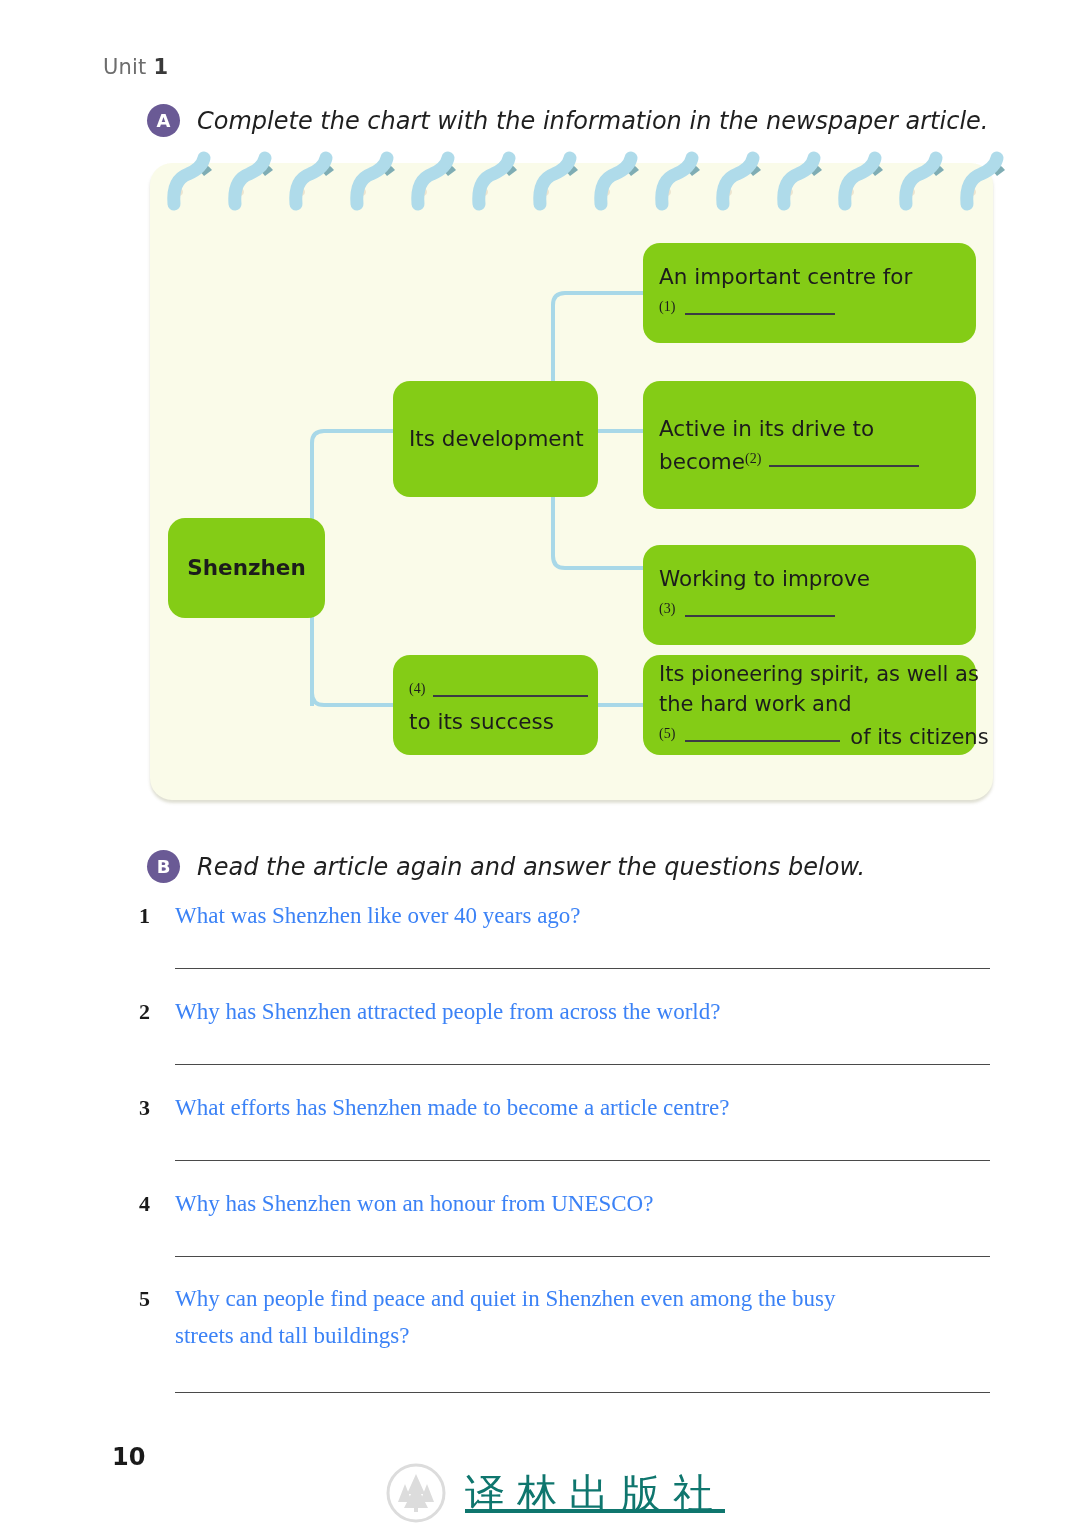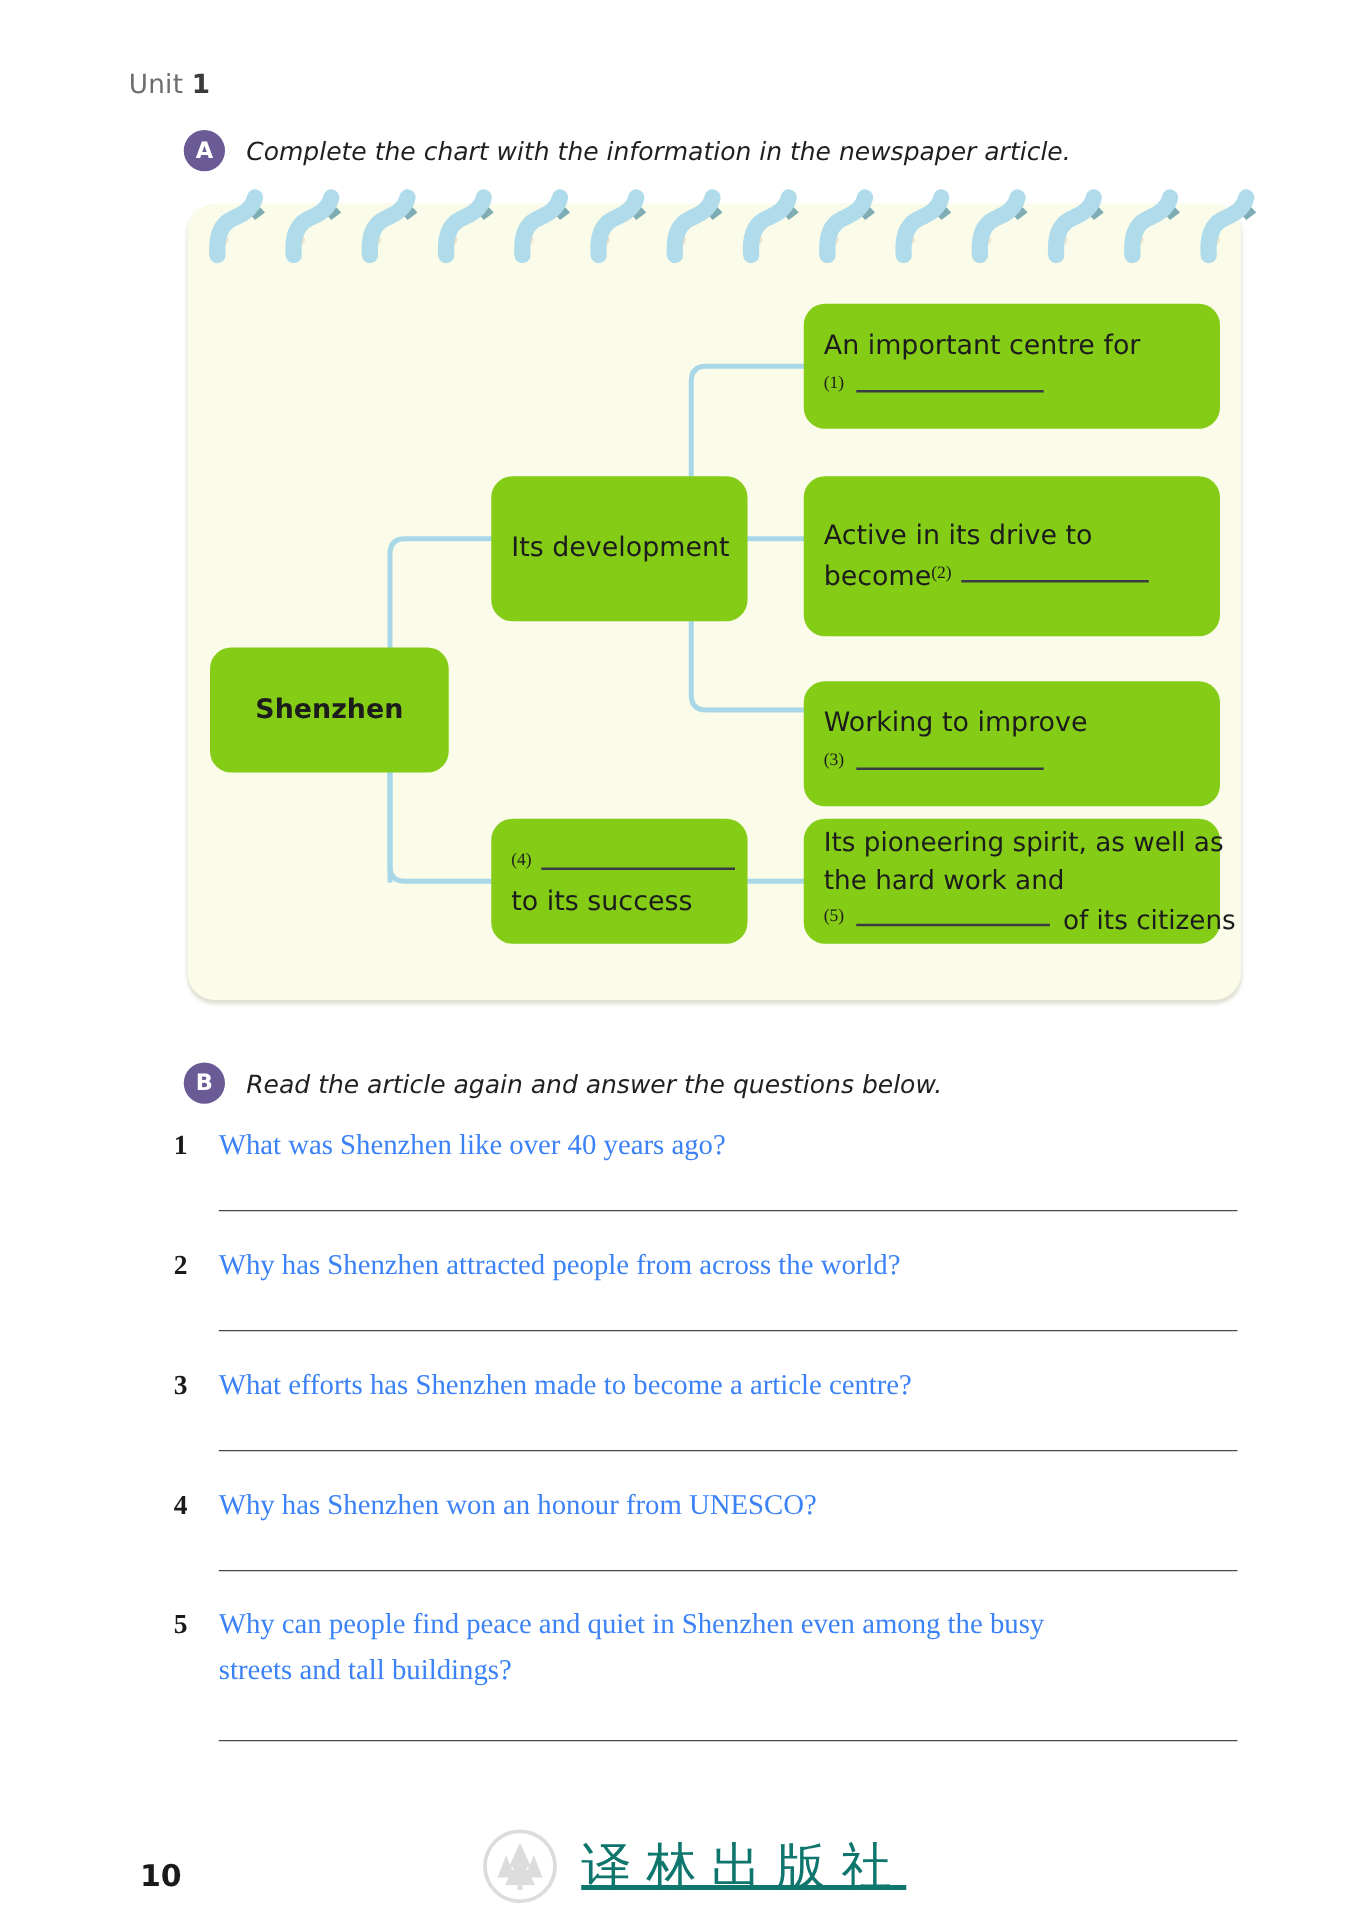--- a/index.html
+++ b/index.html
@@ -48,21 +48,21 @@
     justify-content: center;
     font-family: "DejaVu Sans", sans-serif;
     font-weight: bold;
     font-size: 18px;
     flex: 0 0 auto;
   }
   .task-text {
     margin-left: 17px;
     font-family: "DejaVu Sans", sans-serif;
     font-style: italic;
-    font-size: 20px;
+    font-size: 24px;
     color: #1f1f1f;
     white-space: nowrap;
   }
 
   #task-a { left: 147px; top: 104px; }
   #task-b { left: 147px; top: 850px; }
 
   
   .notebook {
     position: absolute;
@@ -121,21 +121,21 @@
     letter-spacing: 0;
   }
   .blank {
     display: inline-block;
     border-bottom: 2px solid #3b3b44;
     vertical-align: 2px;
   }
 
   
   #node-shenzhen {
-    left: 168px; top: 518px; width: 191px; height: 100px;
+    left: 168px; top: 518px; width: 157px; height: 100px;
   }
   #node-shenzhen p {
     font-weight: bold;
     font-size: 21.5px;
     text-align: center;
   }
 
   #node-development {
     left: 393px; top: 381px; width: 205px; height: 116px;
   }
@@ -193,21 +193,20 @@
 
   
   .page-number {
     position: absolute;
     left: 112px;
     top: 1443px;
     font-family: "DejaVu Sans", sans-serif;
     font-weight: bold;
     font-size: 24px;
     color: #1a1a1a;
-    margin-top: 44px;
   }
   .watermark {
     position: absolute;
     left: 385px;
     top: 1462px;
     display: flex;
     align-items: center;
     opacity: 1;
   }
   .watermark-text {

